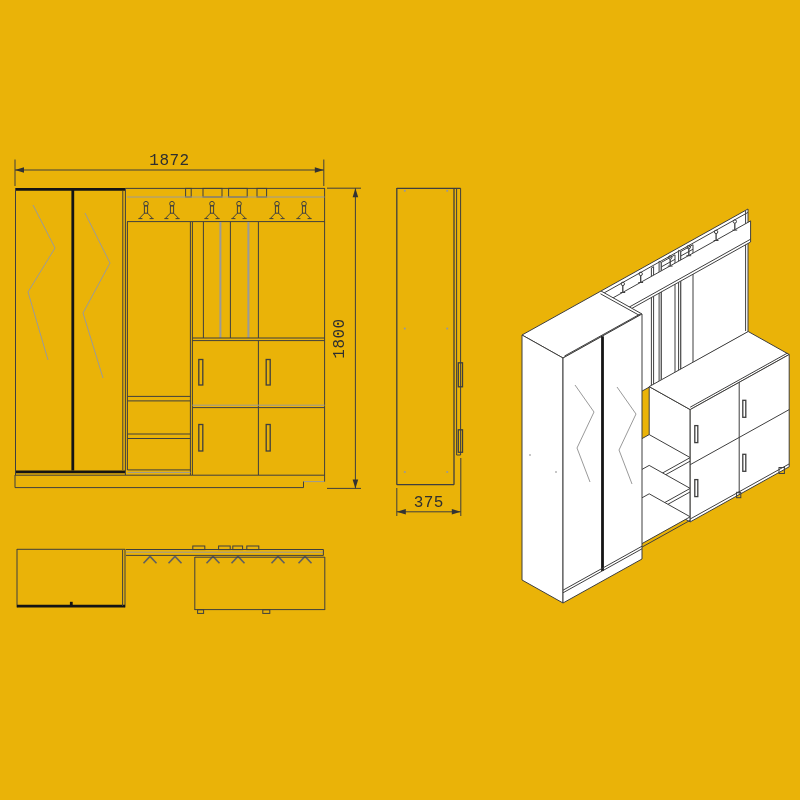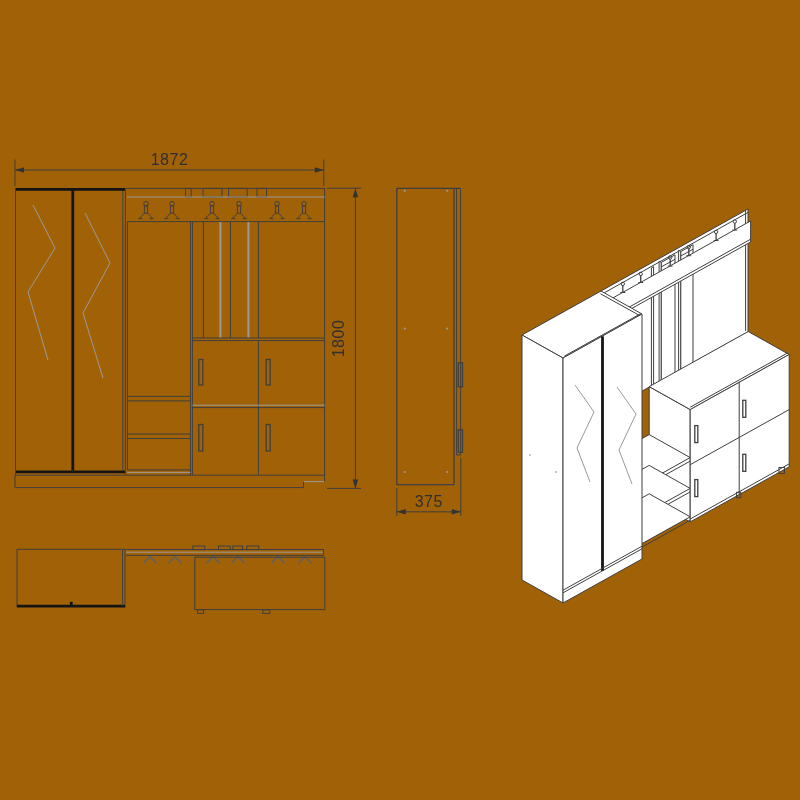--- a/index.html
+++ b/index.html
@@ -1,18 +1,18 @@
 <!DOCTYPE html>
 <html><head>
 <meta charset="utf-8">
 <style>
   html,body{margin:0;padding:0;background:#ffffff;}
   .canvas{
-    position:relative;width:800px;height:800px;background:#a16207;
-    font-family:Liberation Sans, sans-serif;overflow:hidden;
+    position:relative;width:800px;height:800px;background:#eab308;
+    font-family:Liberation Mono, monospace;overflow:hidden;
   }
   svg{display:block;}
   svg line,svg polyline,svg polygon,svg rect,svg circle,svg path{
     stroke:#3f3f3f;fill:none;stroke-width:1;stroke-linecap:butt;
   }
   .thick{stroke:#141414;stroke-width:2.8;}
   .med{stroke-width:1.3;}
   .light{stroke:#9a9a9a;}
   .light2{stroke:#9a9a9a;stroke-width:2;}
   .fillw{fill:#ffffff;}

